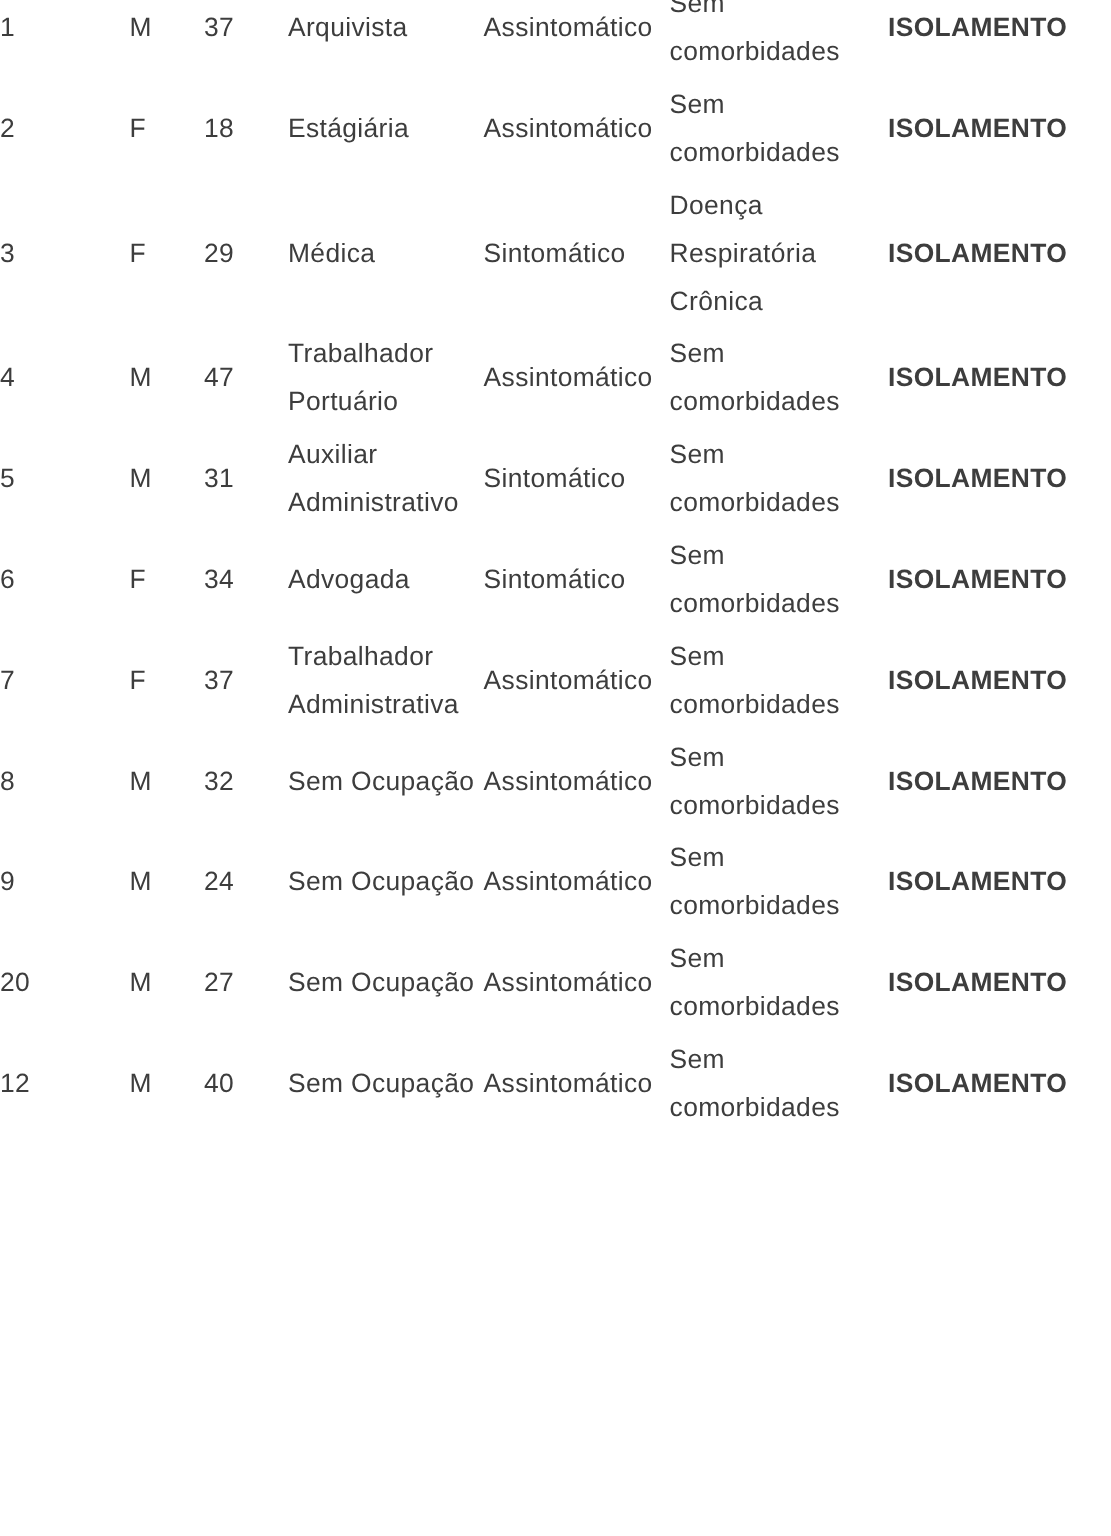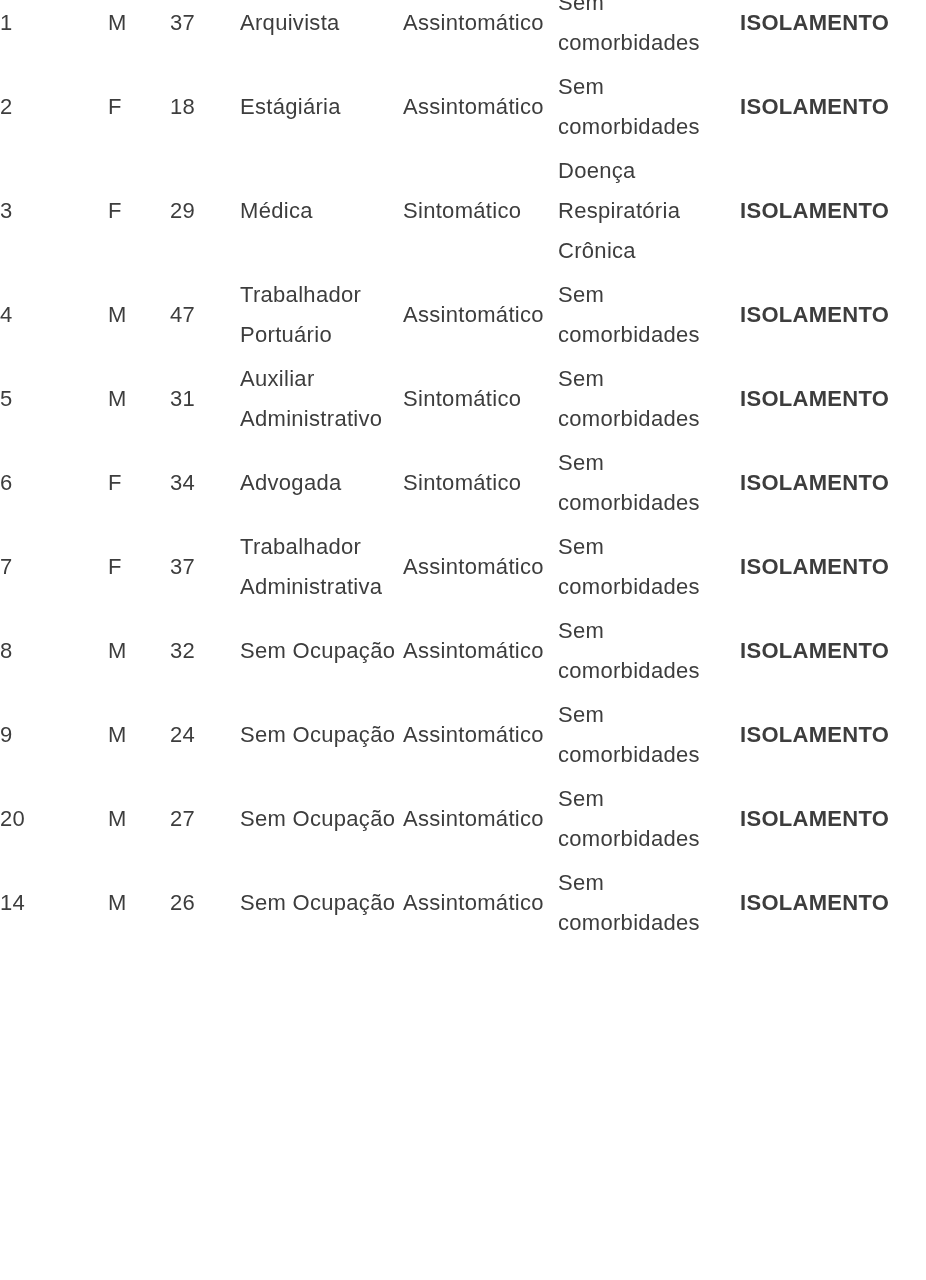--- a/index.html
+++ b/index.html
@@ -149,23 +149,23 @@
         <tr>
     <td class="c-id">20</td>
     <td class="c-sex">M</td>
     <td class="c-age">27</td>
     <td class="c-occupation">Sem Ocupação</td>
     <td class="c-condition">Assintomático</td>
     <td class="c-comorbidity">Sem comorbidades</td>
     <td class="c-conduct">ISOLAMENTO</td>
   </tr>
         <tr>
-    <td class="c-id">14</td>
+    <td class="c-id">12</td>
     <td class="c-sex">M</td>
-    <td class="c-age">26</td>
+    <td class="c-age">40</td>
     <td class="c-occupation">Sem Ocupação</td>
     <td class="c-condition">Assintomático</td>
     <td class="c-comorbidity">Sem comorbidades</td>
     <td class="c-conduct">ISOLAMENTO</td>
   </tr>
       </tbody>
   </table>
 </div>
 
 </body></html>

